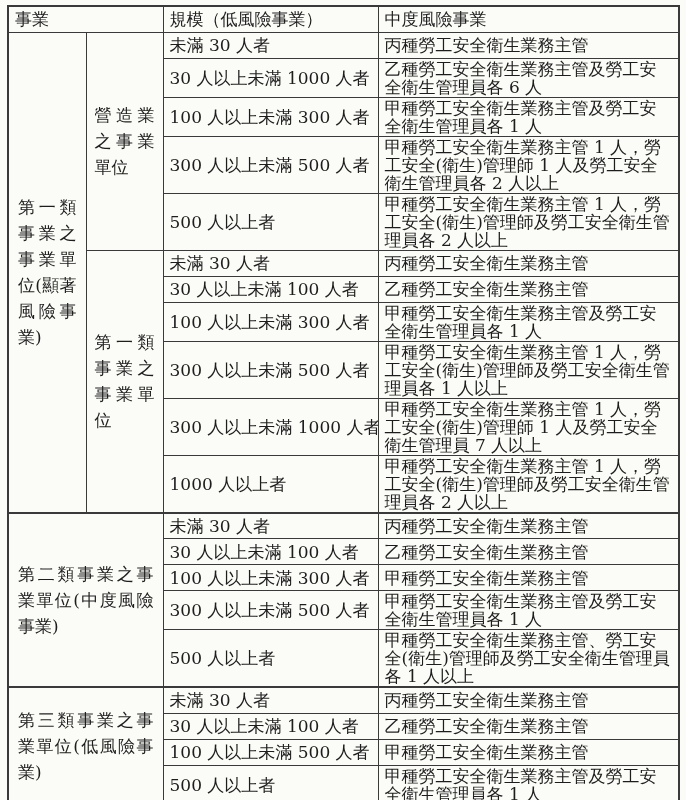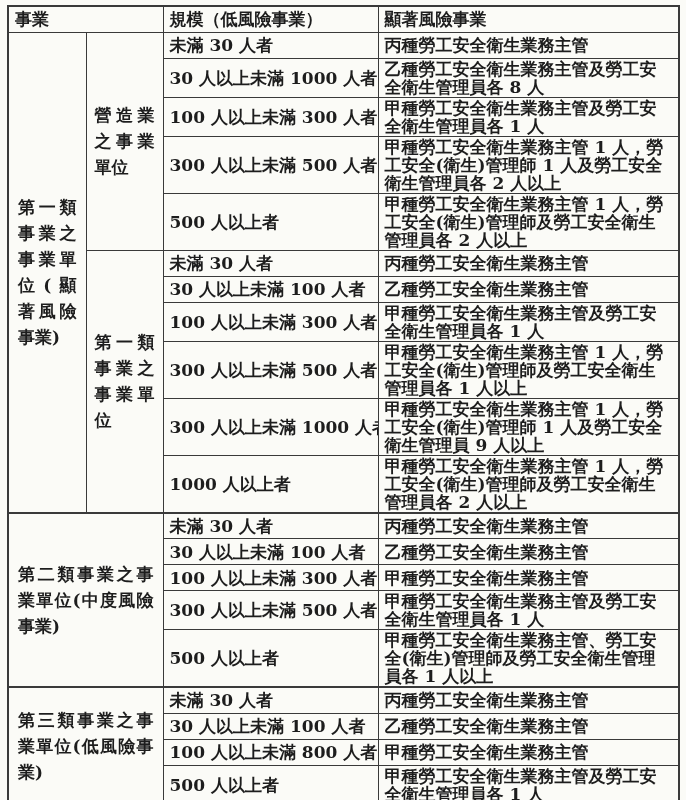--- a/index.html
+++ b/index.html
@@ -24,21 +24,21 @@
   table.mgmt-table, table.mgmt-table td, table.mgmt-table th {
     border: 1px solid #3a3a3a;
   }
   table.mgmt-table {
     border-width: 2px;
   }
   td, th {
     padding: 1px 6px;
     font-size: 17px;
     line-height: 18px;
-    font-weight: bold;
+    font-weight: normal;
     text-align: left;
     vertical-align: middle;
     word-break: break-all;
     overflow: hidden;
   }
   tr { height: 26px; }
   tr.group-sep td { border-top: 2px solid #3a3a3a; }
   th.hdr { white-space: nowrap; }
   td.scale { white-space: nowrap; }
   td.biz-label {
@@ -61,34 +61,34 @@
   <colgroup>
     <col style="width:78px">
     <col style="width:77px">
     <col style="width:215px">
     <col style="width:301px">
   </colgroup>
   <thead>
     <tr>
       <th class="hdr" colspan="2">事業</th>
       <th class="hdr">規模（低風險事業）</th>
-      <th class="hdr">顯著風險事業</th>
+      <th class="hdr">中度風險事業</th>
     </tr>
   </thead>
   <tbody>
 
     <tr>
       <td class="biz-label" rowspan="11">第一類事業之事業單位(顯著風險事業)</td>
       <td class="sub-label" rowspan="5">營造業之事業單位</td>
       <td class="scale">未滿 30 人者</td>
       <td>丙種勞工安全衛生業務主管</td>
     </tr>
     <tr>
       <td class="scale">30 人以上未滿 1000 人者</td>
-      <td>乙種勞工安全衛生業務主管及勞工安全衛生管理員各 8 人</td>
+      <td>乙種勞工安全衛生業務主管及勞工安全衛生管理員各 6 人</td>
     </tr>
     <tr>
       <td class="scale">100 人以上未滿 300 人者</td>
       <td>甲種勞工安全衛生業務主管及勞工安全衛生管理員各 1 人</td>
     </tr>
     <tr>
       <td class="scale">300 人以上未滿 500 人者</td>
       <td>甲種勞工安全衛生業務主管 1 人，勞工安全(衛生)管理師 1 人及勞工安全衛生管理員各 2 人以上</td>
     </tr>
     <tr>
@@ -108,21 +108,21 @@
     <tr>
       <td class="scale">100 人以上未滿 300 人者</td>
       <td>甲種勞工安全衛生業務主管及勞工安全衛生管理員各 1 人</td>
     </tr>
     <tr>
       <td class="scale">300 人以上未滿 500 人者</td>
       <td>甲種勞工安全衛生業務主管 1 人，勞工安全(衛生)管理師及勞工安全衛生管理員各 1 人以上</td>
     </tr>
     <tr>
       <td class="scale">300 人以上未滿 1000 人者</td>
-      <td>甲種勞工安全衛生業務主管 1 人，勞工安全(衛生)管理師 1 人及勞工安全衛生管理員 9 人以上</td>
+      <td>甲種勞工安全衛生業務主管 1 人，勞工安全(衛生)管理師 1 人及勞工安全衛生管理員 7 人以上</td>
     </tr>
     <tr>
       <td class="scale">1000 人以上者</td>
       <td>甲種勞工安全衛生業務主管 1 人，勞工安全(衛生)管理師及勞工安全衛生管理員各 2 人以上</td>
     </tr>
 
     <tr class="group-sep">
       <td class="biz-label" colspan="2" rowspan="5">第二類事業之事業單位(中度風險事業)</td>
       <td class="scale">未滿 30 人者</td>
       <td>丙種勞工安全衛生業務主管</td>
@@ -147,21 +147,21 @@
     <tr class="group-sep">
       <td class="biz-label" colspan="2" rowspan="4">第三類事業之事業單位(低風險事業)</td>
       <td class="scale">未滿 30 人者</td>
       <td>丙種勞工安全衛生業務主管</td>
     </tr>
     <tr>
       <td class="scale">30 人以上未滿 100 人者</td>
       <td>乙種勞工安全衛生業務主管</td>
     </tr>
     <tr>
-      <td class="scale">100 人以上未滿 800 人者</td>
+      <td class="scale">100 人以上未滿 500 人者</td>
       <td>甲種勞工安全衛生業務主管</td>
     </tr>
     <tr>
       <td class="scale">500 人以上者</td>
       <td>甲種勞工安全衛生業務主管及勞工安全衛生管理員各 1 人</td>
     </tr>
   </tbody>
 </table>
 
 </body></html>

